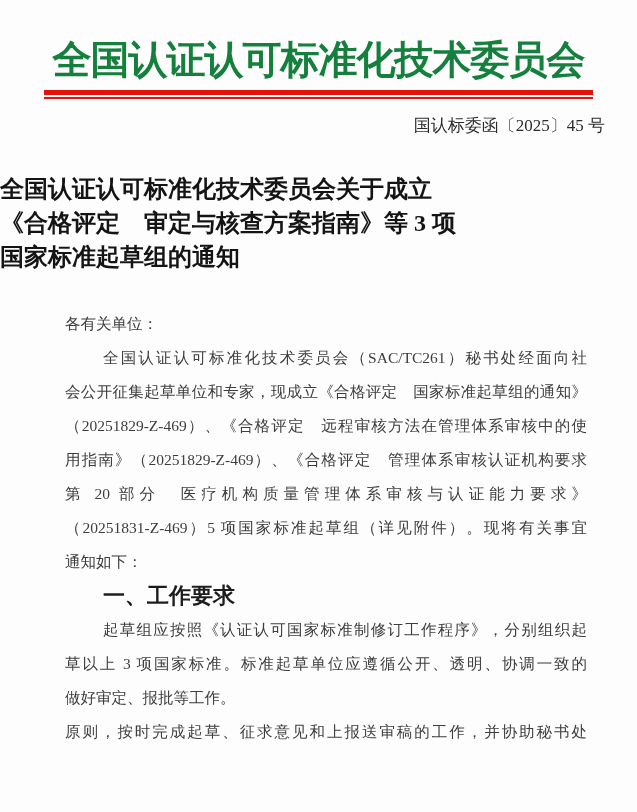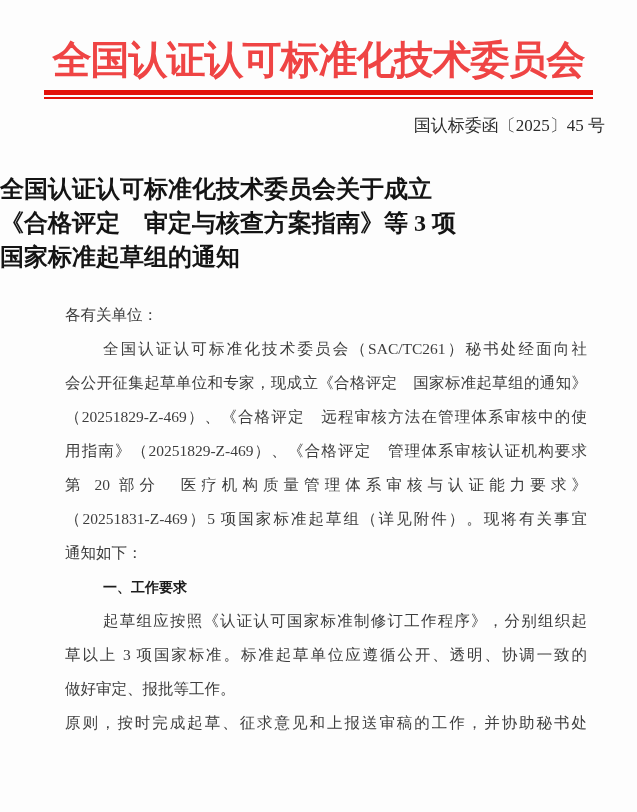--- a/index.html
+++ b/index.html
@@ -18,21 +18,21 @@
   }
   
   .letterhead {
     padding-top: 34px;
     text-align: center;
   }
   .letterhead-title {
     font-size: 39px;
     line-height: 52px;
     font-weight: 700;
-    color: #ef4444;
+    color: #15803d;
     letter-spacing: -1px;
     white-space: nowrap;
   }
   .rule-wrap {
     margin: 4px 44px 0 44px;
   }
   .rule-thick {
     height: 5px;
     background: #e3120b;
   }
@@ -57,41 +57,41 @@
     font-weight: 700;
     color: #141414;
   }
   .doc-title-line {
     font-size: 24px;
     line-height: 34px;
     white-space: nowrap;
   }
   
   .doc-body {
-    margin: 24px 50px 0 65px;
+    margin: 33px 50px 0 65px;
     width: 522px;
     font-size: 15.5px;
     line-height: 34px;
     color: #3d3d3d;
   }
   .line {
     text-align: justify;
     text-align-last: left;
   }
   .line.stretch {
     text-align-last: justify;
   }
   .line.indent {
     text-indent: 38px;
   }
   .line.heading {
     font-family: "Liberation Sans", "DejaVu Sans", sans-serif;
     font-weight: 700;
     color: #1c1c1c;
-    font-size: 14px;
+    font-size: 22px;
   }
 </style>
 </head>
 <body>
 
 <div class="page">
 
   <div class="letterhead">
     <div class="letterhead-title">全国认证认可标准化技术委员会</div>
     <div class="rule-wrap">

